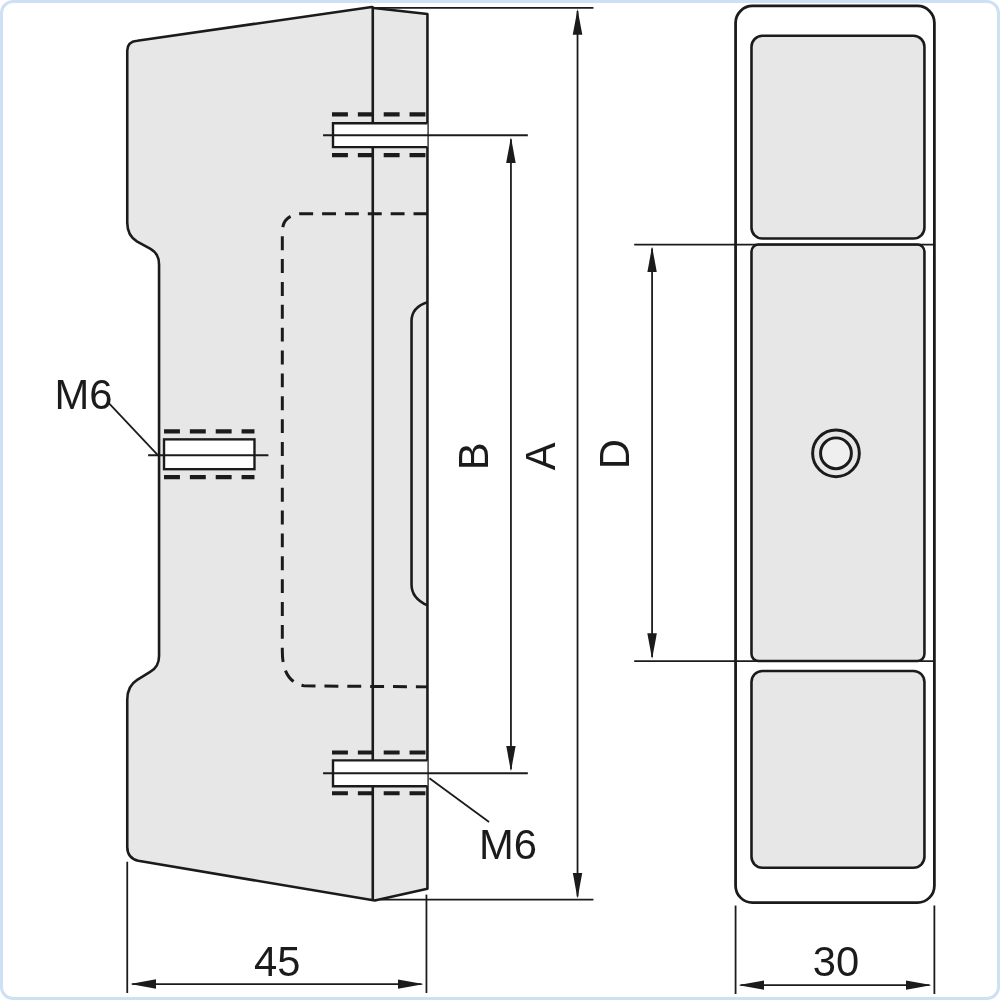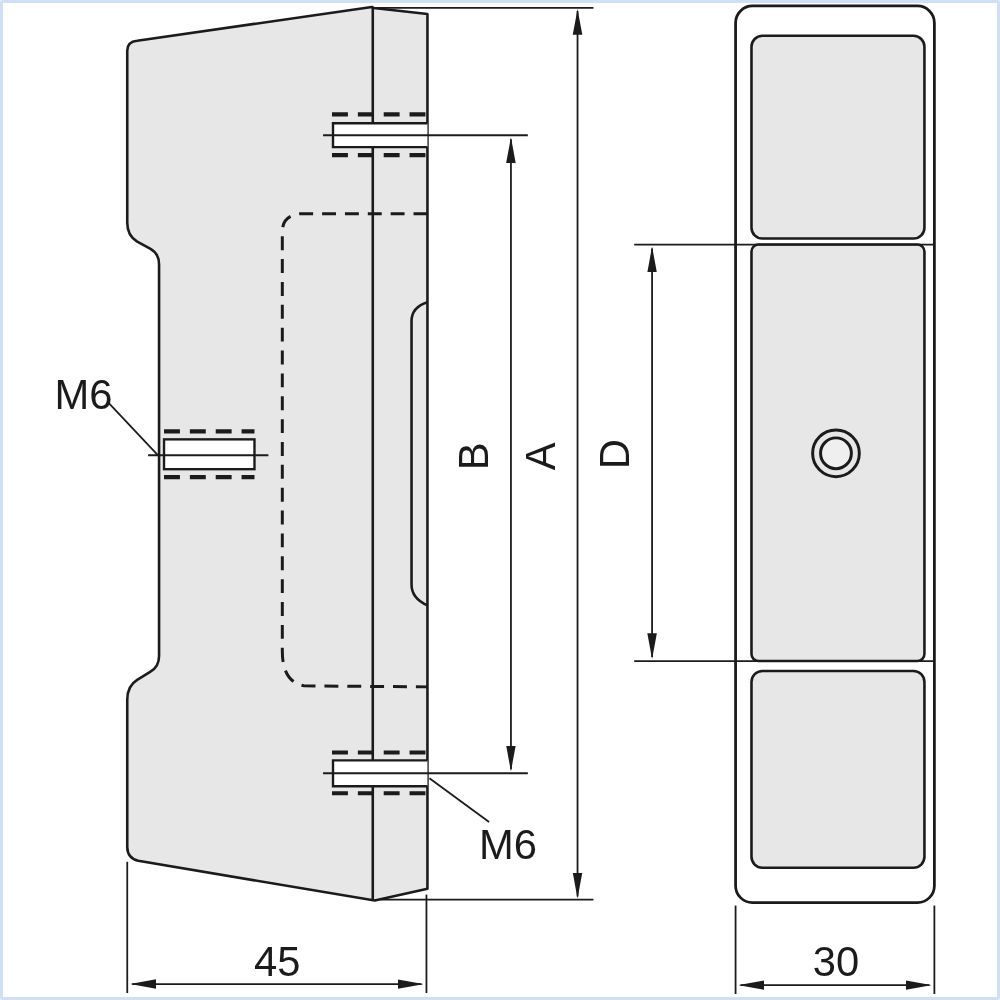--- a/index.html
+++ b/index.html
@@ -8,21 +8,21 @@
     --hole_fill:#ffffff;
     --background:#ffffff;
     --frame:#cfe0f4;
   }
   html,body{margin:0;padding:0;background:#fff;}
   .canvas{
     position:relative;
     width:994px;height:994px;
     background:var(--background);
     border:3px solid var(--frame);
-    border-radius:2px;
+    border-radius:13px;
     overflow:hidden;
     font-family:"Liberation Sans", sans-serif;
   }
   svg{display:block;width:100%;height:100%;}
   svg text{
     font-family:"Liberation Sans", sans-serif;
     fill:var(--line);
     font-size:42px;
   }
   .outline{fill:var(--part_fill);stroke:var(--line);stroke-width:2.6;stroke-linejoin:round;}

